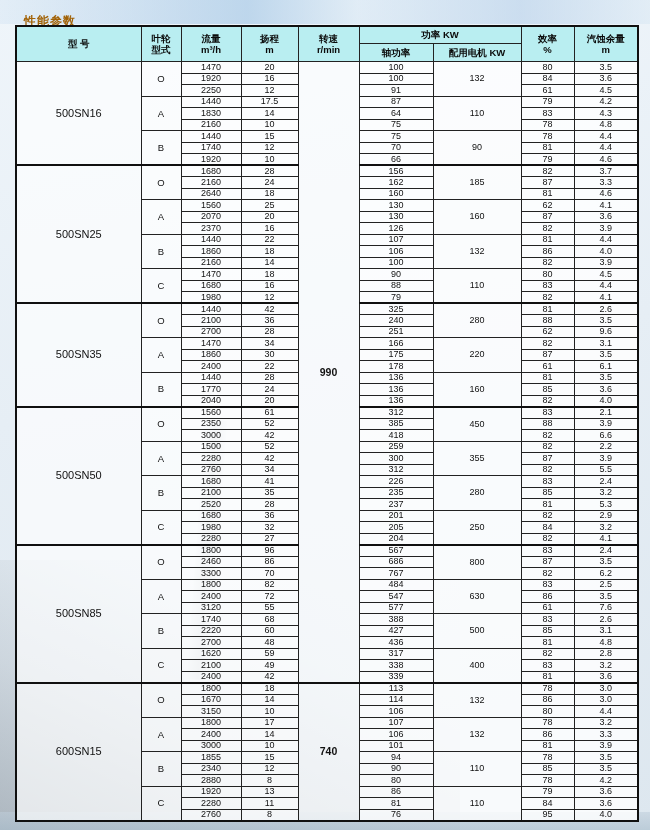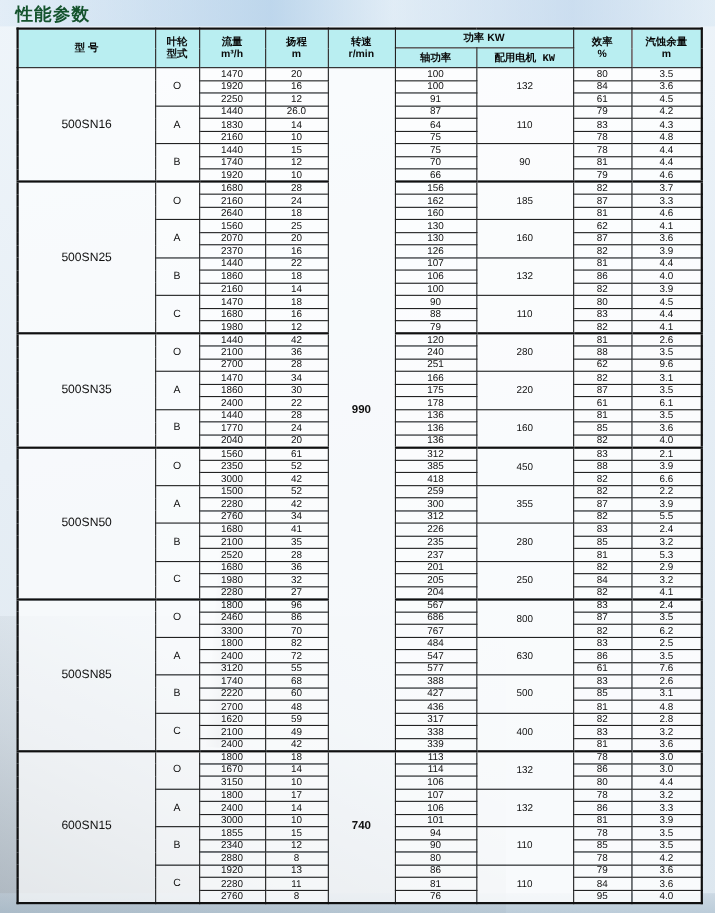--- a/index.html
+++ b/index.html
@@ -13,36 +13,36 @@
     background:linear-gradient(90deg,rgba(190,215,238,.25) 0%,rgba(150,190,225,.55) 38%,rgba(200,222,240,.35) 55%,rgba(170,200,230,.5) 80%,rgba(210,228,242,.4) 100%);}
   .bg-photo{left:0;top:560px;width:460px;height:270px;
     background:
       linear-gradient(25deg,rgba(90,100,110,.38) 0%,rgba(130,140,150,.22) 35%,rgba(190,198,205,.10) 65%,rgba(220,226,232,0) 100%);}
   .bg-chimney{left:196px;top:420px;width:22px;height:260px;
     background:linear-gradient(90deg,rgba(110,120,130,.05),rgba(100,110,120,.28),rgba(110,120,130,.05));
     transform:rotate(4deg);}
   .bg-bottom{left:0;top:812px;width:650px;height:18px;
     background:linear-gradient(180deg,rgba(190,205,218,.55),rgba(170,190,205,.65));}
   h1.title{
-    position:absolute;left:14px;top:3px;margin:0;
-    font-size:16px;font-weight:bold;color:#14532d;letter-spacing:1px;
+    position:absolute;left:14px;top:3px;margin:10px;
+    font-size:12px;font-weight:bold;color:#a16207;letter-spacing:1px;
   }
   table.perf{
     position:absolute;left:15px;top:25px;width:622px;
     border-collapse:collapse;table-layout:fixed;
     border:2px solid #101010;
   }
   th,td{border:1px solid #222;overflow:hidden;padding:0;text-align:center;vertical-align:middle;}
   thead th{
     background:#b9eef1;
     font-size:9.5px;font-weight:bold;color:#0a0a0a;
     white-space:pre-line;line-height:1.2;padding:1px 0;
   }
   thead tr.h-top th{height:14px;}
-  thead tr.h-sub th{height:15px;font-family:Liberation Mono, monospace;}
+  thead tr.h-sub th{height:15px;}
   tbody tr{height:11.5px;}
   tbody td{
     font-size:9px;line-height:1;color:#111;
     background:rgba(255,255,255,.82);
   }
   td.model-cell{font-size:11px;background:rgba(255,255,255,.66);}
   td.impeller-cell{font-size:9.5px;background:rgba(255,255,255,.74);}
   td.speed-cell{font-size:10.5px;font-weight:bold;background:rgba(255,255,255,.66);}
   td.motor-cell{background:rgba(255,255,255,.78);}
   tr.section-start td{border-top:2px solid #101010;}
@@ -113,21 +113,21 @@
       <tr>
         <td>2250</td>
         <td>12</td>
         <td>91</td>
         <td>61</td>
         <td>4.5</td>
       </tr>
       <tr>
         <td rowspan="3" class="impeller-cell">A</td>
         <td>1440</td>
-        <td>26.0</td>
+        <td>17.5</td>
         <td>87</td>
         <td rowspan="3" class="motor-cell">110</td>
         <td>79</td>
         <td>4.2</td>
       </tr>
       <tr>
         <td>1830</td>
         <td>14</td>
         <td>64</td>
         <td>83</td>
@@ -254,21 +254,21 @@
         <td>12</td>
         <td>79</td>
         <td>82</td>
         <td>4.1</td>
       </tr>
       <tr class="section-start">
         <td rowspan="9" class="model-cell">500SN35</td>
         <td rowspan="3" class="impeller-cell">O</td>
         <td>1440</td>
         <td>42</td>
-        <td>120</td>
+        <td>325</td>
         <td rowspan="3" class="motor-cell">280</td>
         <td>81</td>
         <td>2.6</td>
       </tr>
       <tr>
         <td>2100</td>
         <td>36</td>
         <td>240</td>
         <td>88</td>
         <td>3.5</td>

